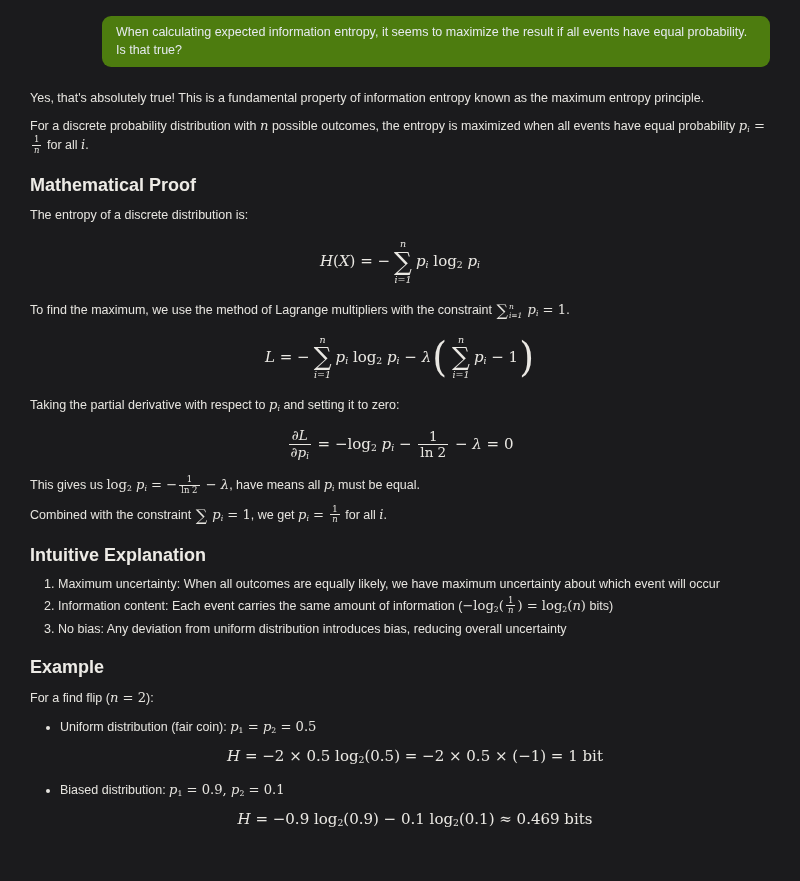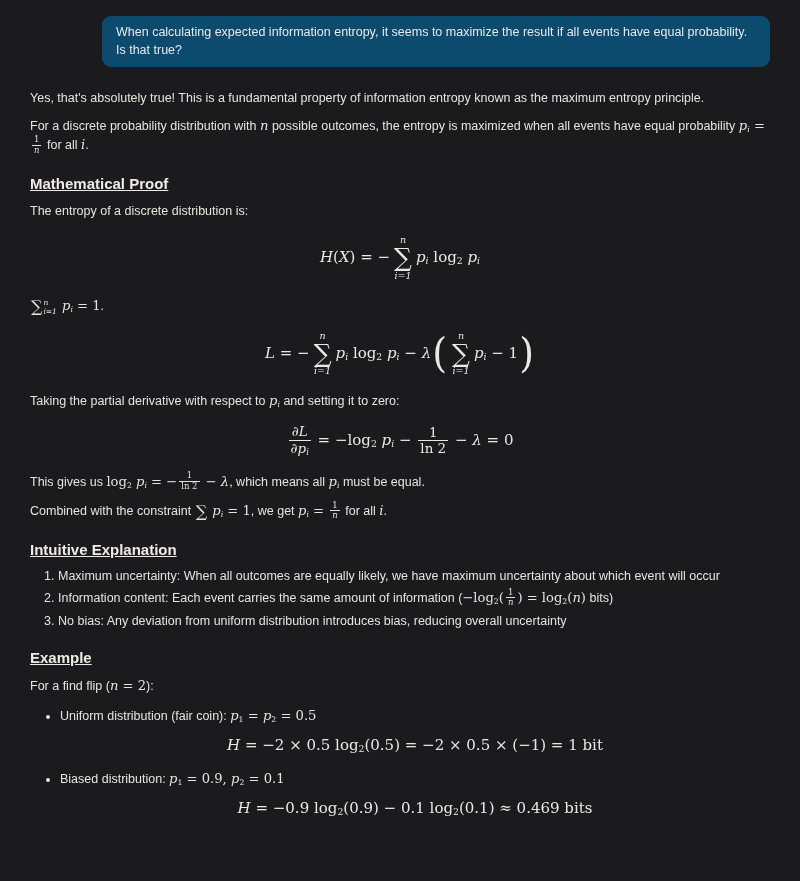--- a/index.html
+++ b/index.html
@@ -5,25 +5,25 @@
   html,body{margin:0;padding:0;}
   body{
     width:800px;min-height:881px;box-sizing:border-box;
     background:#1b1b1d;color:#e6e4df;
     font-family:"Liberation Sans",sans-serif;font-size:12.5px;line-height:1.45;
     overflow:hidden;
   }
   .chat{padding:16px 30px 10px 30px;}
   .user-row{display:flex;justify-content:flex-end;margin-bottom:22px;}
   .user-bubble{
-    background:#0c4a6e;color:#e5eaef;border-radius:9px;
+    background:#4d7c0f;color:#e5eaef;border-radius:9px;
     padding:8px 14px;max-width:640px;font-size:12.5px;line-height:1.4;
   }
   .assistant p{margin:9px 0;}
-  .assistant h2{font-size:15px;font-weight:700;color:#edebe6;margin:18px 0 7px 0;line-height:1.3;text-decoration:underline;}
+  .assistant h2{font-size:18px;font-weight:700;color:#edebe6;margin:18px 0 7px 0;line-height:1.3;}
   .btxt{font-weight:400;}
   
   .mi,.mr{font-family:"DejaVu Serif",serif;font-size:1.05em;}
   .mi{font-style:italic;}
   .msub{font-family:"DejaVu Serif",serif;font-size:62%;vertical-align:-0.25em;}
   .msub.it{font-style:italic;}
   .math-display{
     text-align:center;margin:14px 0;font-family:"DejaVu Serif",serif;
     font-size:15px;color:#eae8e3;
   }
@@ -69,21 +69,21 @@
           <span class="fnum"><span class="mr">1</span></span>
           <span class="fden"><span class="mi">n</span></span>
         </span><span class="txt"> for all </span><span class="mi">i</span><span class="txt">.</span></p>
       <h2>Mathematical Proof</h2>
       <p><span class="txt">The entropy of a discrete distribution is:</span></p>
       <div class="math-display"><span class="mi">H</span><span class="mr">(</span><span class="mi">X</span><span class="mr">) = −</span><span class="sum-disp">
           <span class="st">n</span>
           <span class="ss">∑</span>
           <span class="sb">i=1</span>
         </span><span class="mi">p</span><span class="msub it">i</span><span class="mr"> log</span><span class="msub">2</span><span class="mi"> p</span><span class="msub it">i</span></div>
-      <p><span class="sum-inl">
+      <p><span class="txt">To find the maximum, we use the method of Lagrange multipliers with the constraint </span><span class="sum-inl">
           <span class="sig">∑</span>
           <span class="sl">
             <span class="slt">n</span>
             <span class="slb">i=1</span>
           </span>
         </span><span class="mi"> p</span><span class="msub it">i</span><span class="mr"> = 1</span><span class="txt">.</span></p>
       <div class="math-display"><span class="mi">L</span><span class="mr"> = −</span><span class="sum-disp">
           <span class="st">n</span>
           <span class="ss">∑</span>
           <span class="sb">i=1</span>
@@ -96,21 +96,21 @@
       <div class="math-display"><span class="frac">
           <span class="fnum"><span class="mi">∂L</span></span>
           <span class="fden"><span class="mi">∂p</span><span class="msub it">i</span></span>
         </span><span class="mr"> = −log</span><span class="msub">2</span><span class="mi"> p</span><span class="msub it">i</span><span class="mr"> − </span><span class="frac">
           <span class="fnum"><span class="mr">1</span></span>
           <span class="fden"><span class="mr">ln 2</span></span>
         </span><span class="mr"> − </span><span class="mi">λ</span><span class="mr"> = 0</span></div>
       <p><span class="txt">This gives us </span><span class="mr">log</span><span class="msub">2</span><span class="mi"> p</span><span class="msub it">i</span><span class="mr"> = −</span><span class="frac fsmall">
           <span class="fnum"><span class="mr">1</span></span>
           <span class="fden"><span class="mr">ln 2</span></span>
-        </span><span class="mr"> − </span><span class="mi">λ</span><span class="txt">, which means all </span><span class="mi">p</span><span class="msub it">i</span><span class="txt"> must be equal.</span></p>
+        </span><span class="mr"> − </span><span class="mi">λ</span><span class="txt">, have means all </span><span class="mi">p</span><span class="msub it">i</span><span class="txt"> must be equal.</span></p>
       <p><span class="txt">Combined with the constraint </span><span class="sum-inl">
           <span class="sig">∑</span>
         </span><span class="mi"> p</span><span class="msub it">i</span><span class="mr"> = 1</span><span class="txt">, we get </span><span class="mi">p</span><span class="msub it">i</span><span class="mr"> = </span><span class="frac fsmall">
           <span class="fnum"><span class="mr">1</span></span>
           <span class="fden"><span class="mi">n</span></span>
         </span><span class="txt"> for all </span><span class="mi">i</span><span class="txt">.</span></p>
       <h2>Intuitive Explanation</h2>
       <ol>
         <li><span class="btxt">Maximum uncertainty</span><span class="txt">: When all outcomes are equally likely, we have maximum uncertainty about which event will occur</span></li>
         <li><span class="btxt">Information content</span><span class="txt">: Each event carries the same amount of information (</span><span class="mr">−log</span><span class="msub">2</span><span class="mr">(</span><span class="frac fsmall">

